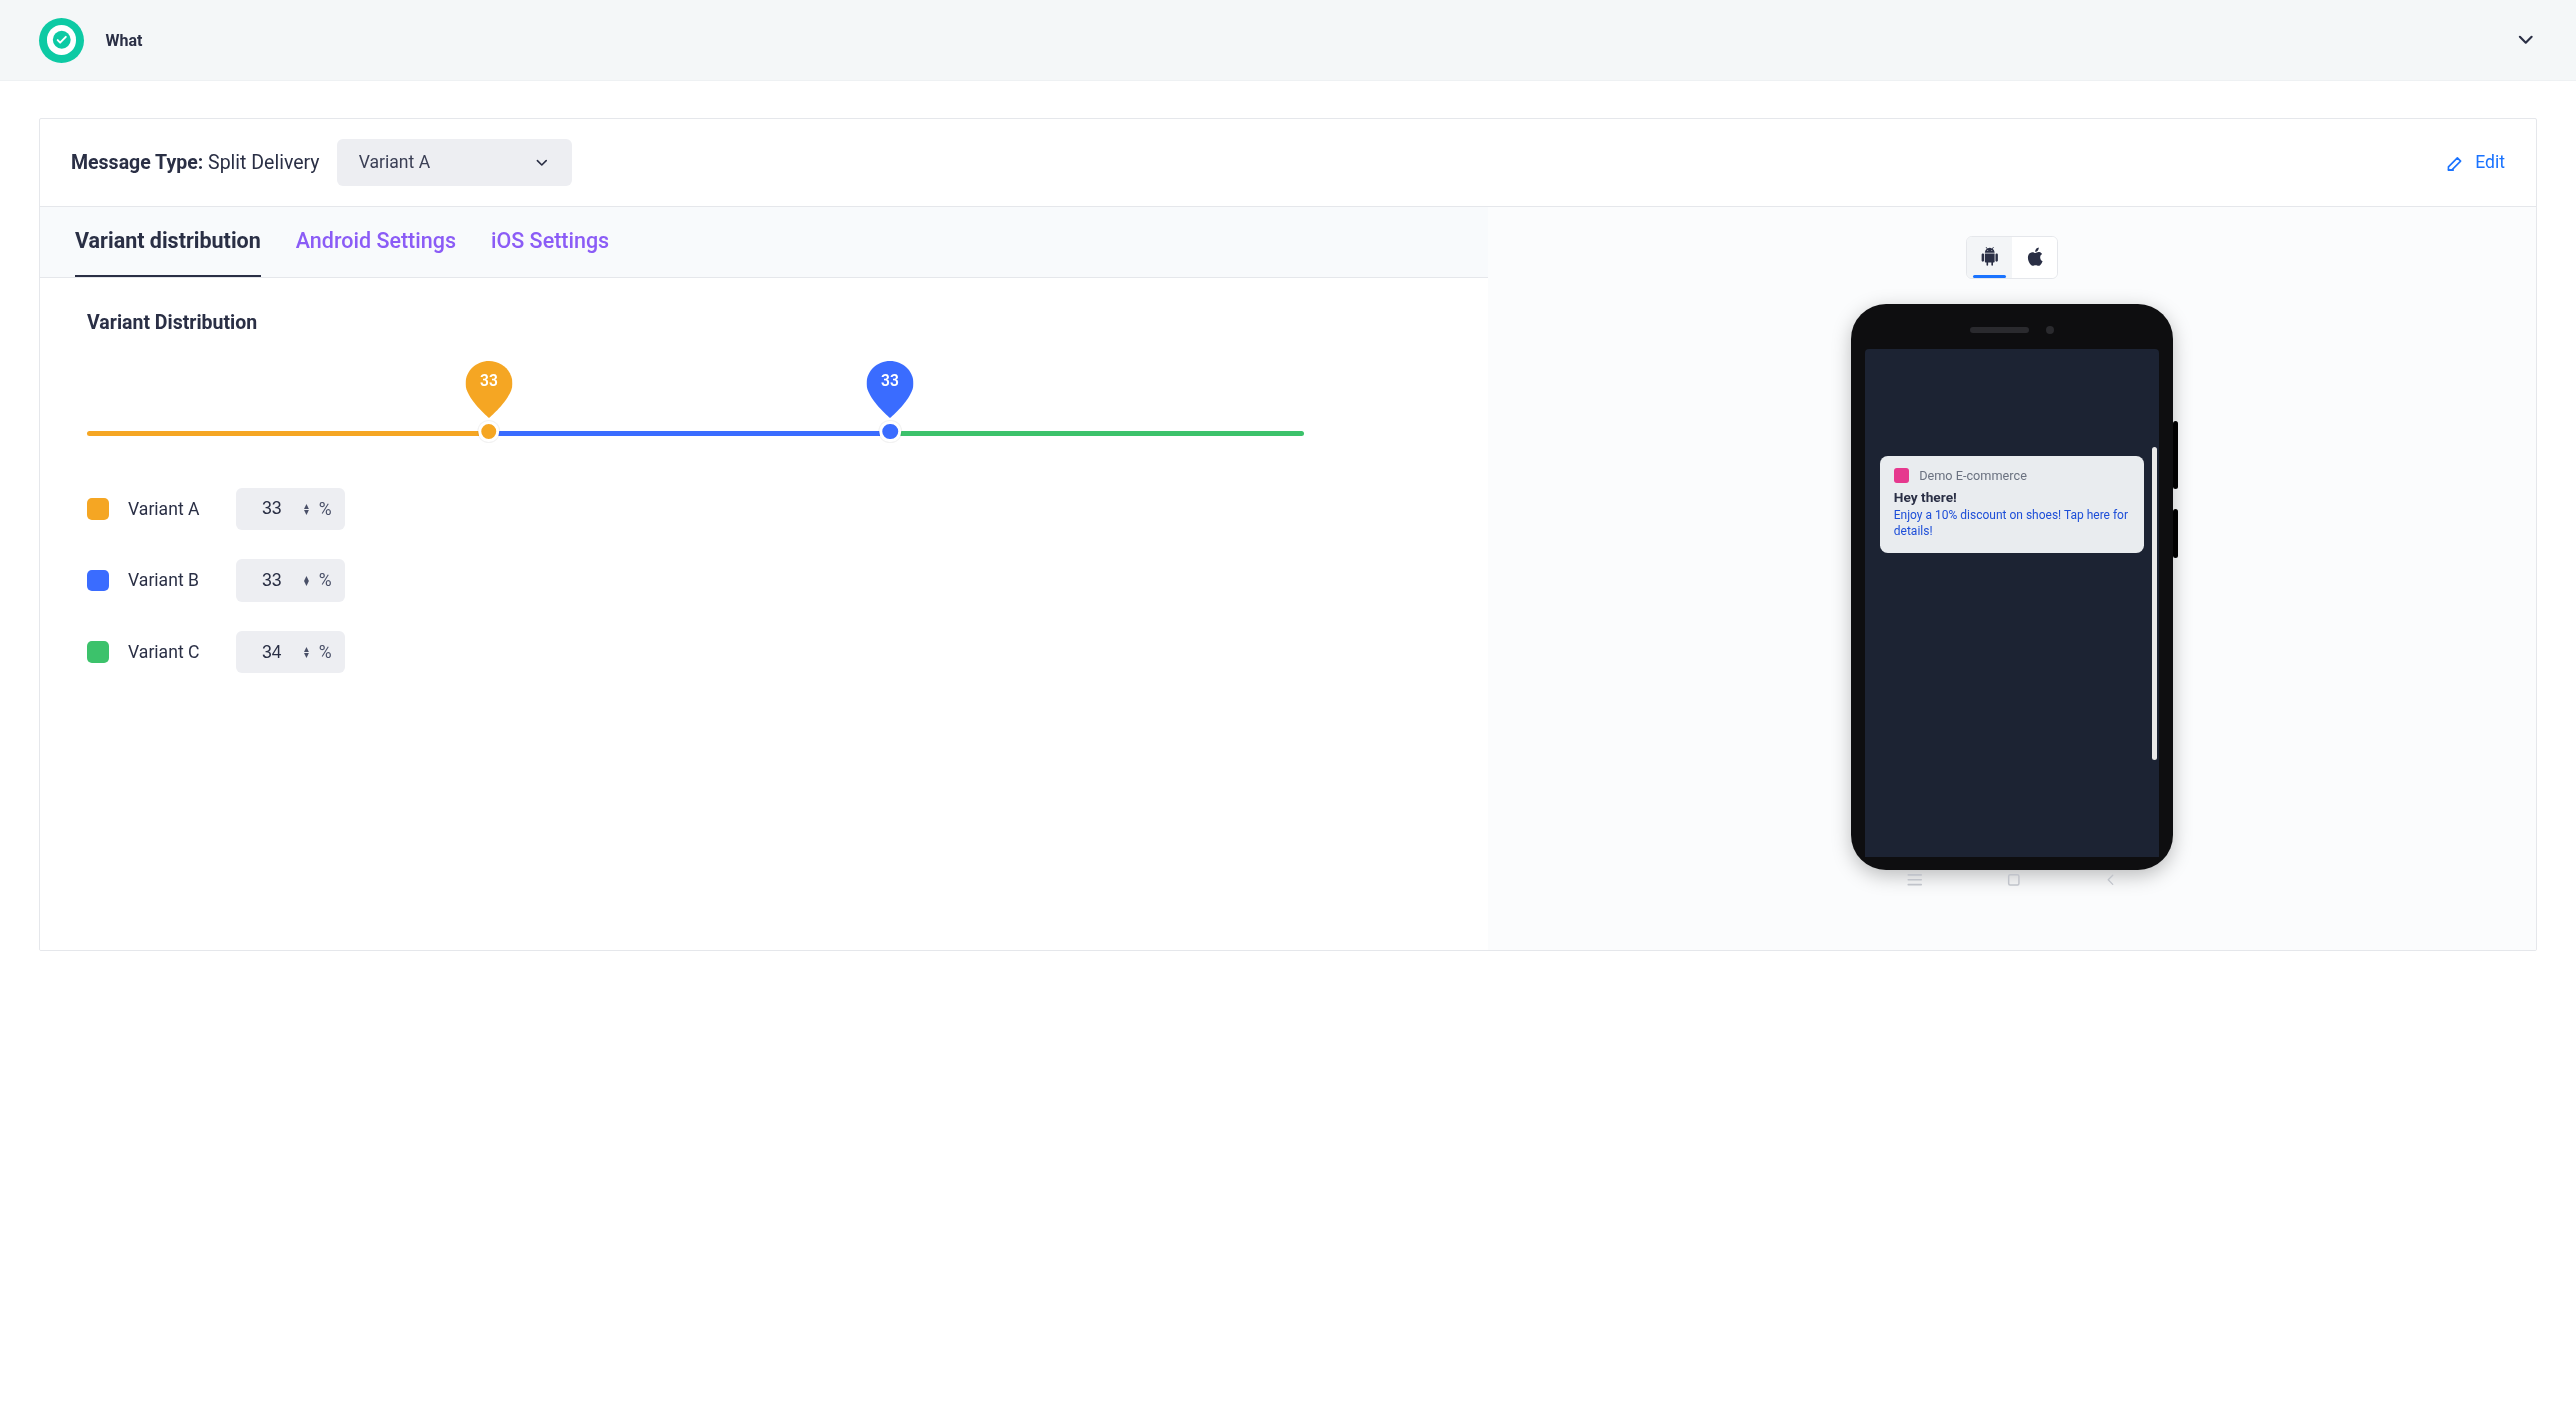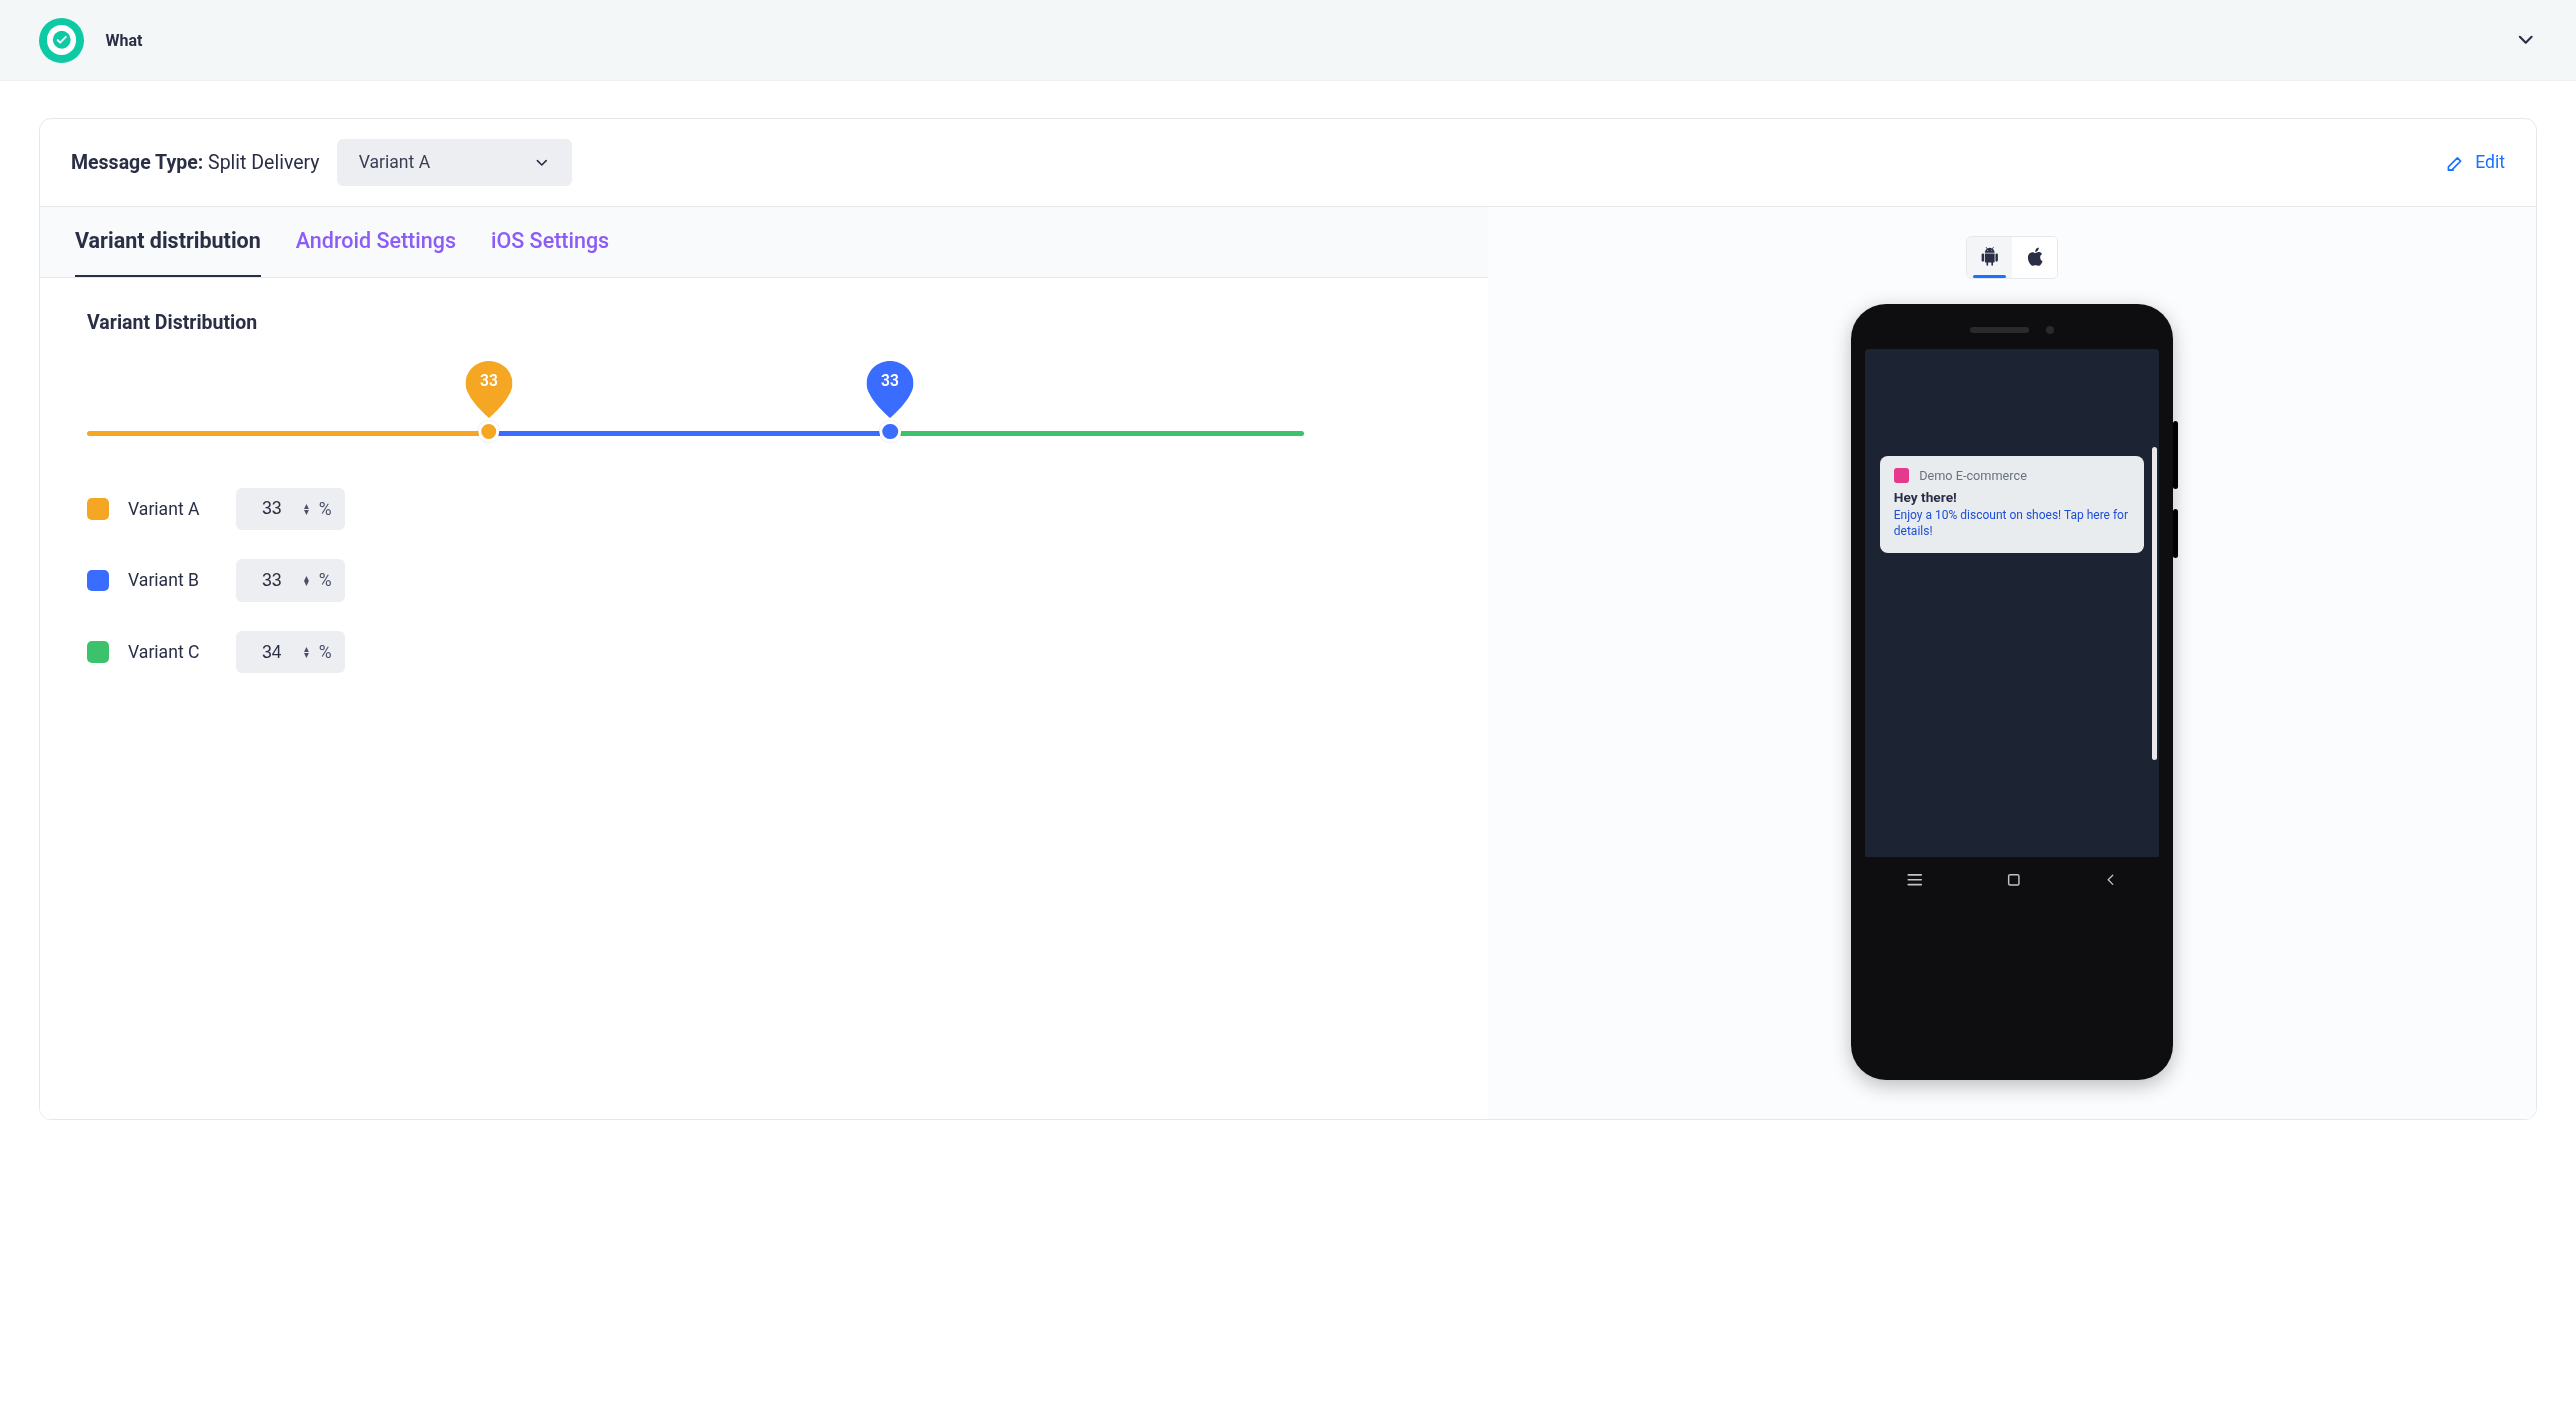--- a/index.html
+++ b/index.html
@@ -52,21 +52,21 @@
     background: #fff;
   }
   .step-badge svg { position: relative; z-index: 1; }
   .header-title { font-size: 16px; font-weight: 700; color: var(--dark); }
   .chevron-down svg { display:block; }
 
   
   .card {
     margin: 37px 39px 19.5px 39px;
     border: 1px solid var(--border);
-    border-radius: 12px;
+    border-radius: 2px;
     background: var(--bg-white);
     overflow: hidden;
   }
 
   .card-top {
     display: flex;
     align-items: center;
     justify-content: space-between;
     padding: 19.5px 31px;
     border-bottom: 1px solid var(--border);
@@ -176,21 +176,21 @@
     background:#fff; cursor:pointer; position:relative;
   }
   .ptoggle.active { background:#f3f5f7; }
   .ptoggle.active::after {
     content:""; position:absolute; left:5.9px; right:5.9px; bottom:0; height:2.9px;
     background: var(--blue); border-radius:2px;
   }
 
   
   .phone {
-    width: 322px; height: 776px; background: var(--phone);
+    width: 322px; height: 566px; background: var(--phone);
     border-radius: 35px; padding: 13.7px; position:relative;
     box-shadow: 0 5.9px 19.5px rgba(0,0,0,0.25);
   }
   .phone::before, .phone::after {
     content:""; position:absolute; background:#000; border-radius:2.9px;
   }
   .phone::before { right:-4.9px; top:117px; width:4.9px; height:68px;}
   .phone::after  { right:-4.9px; top:205px; width:4.9px; height:49px;}
   .phone-top {
     height:25.4px; display:flex; align-items:center; justify-content:center; gap:9.8px;

